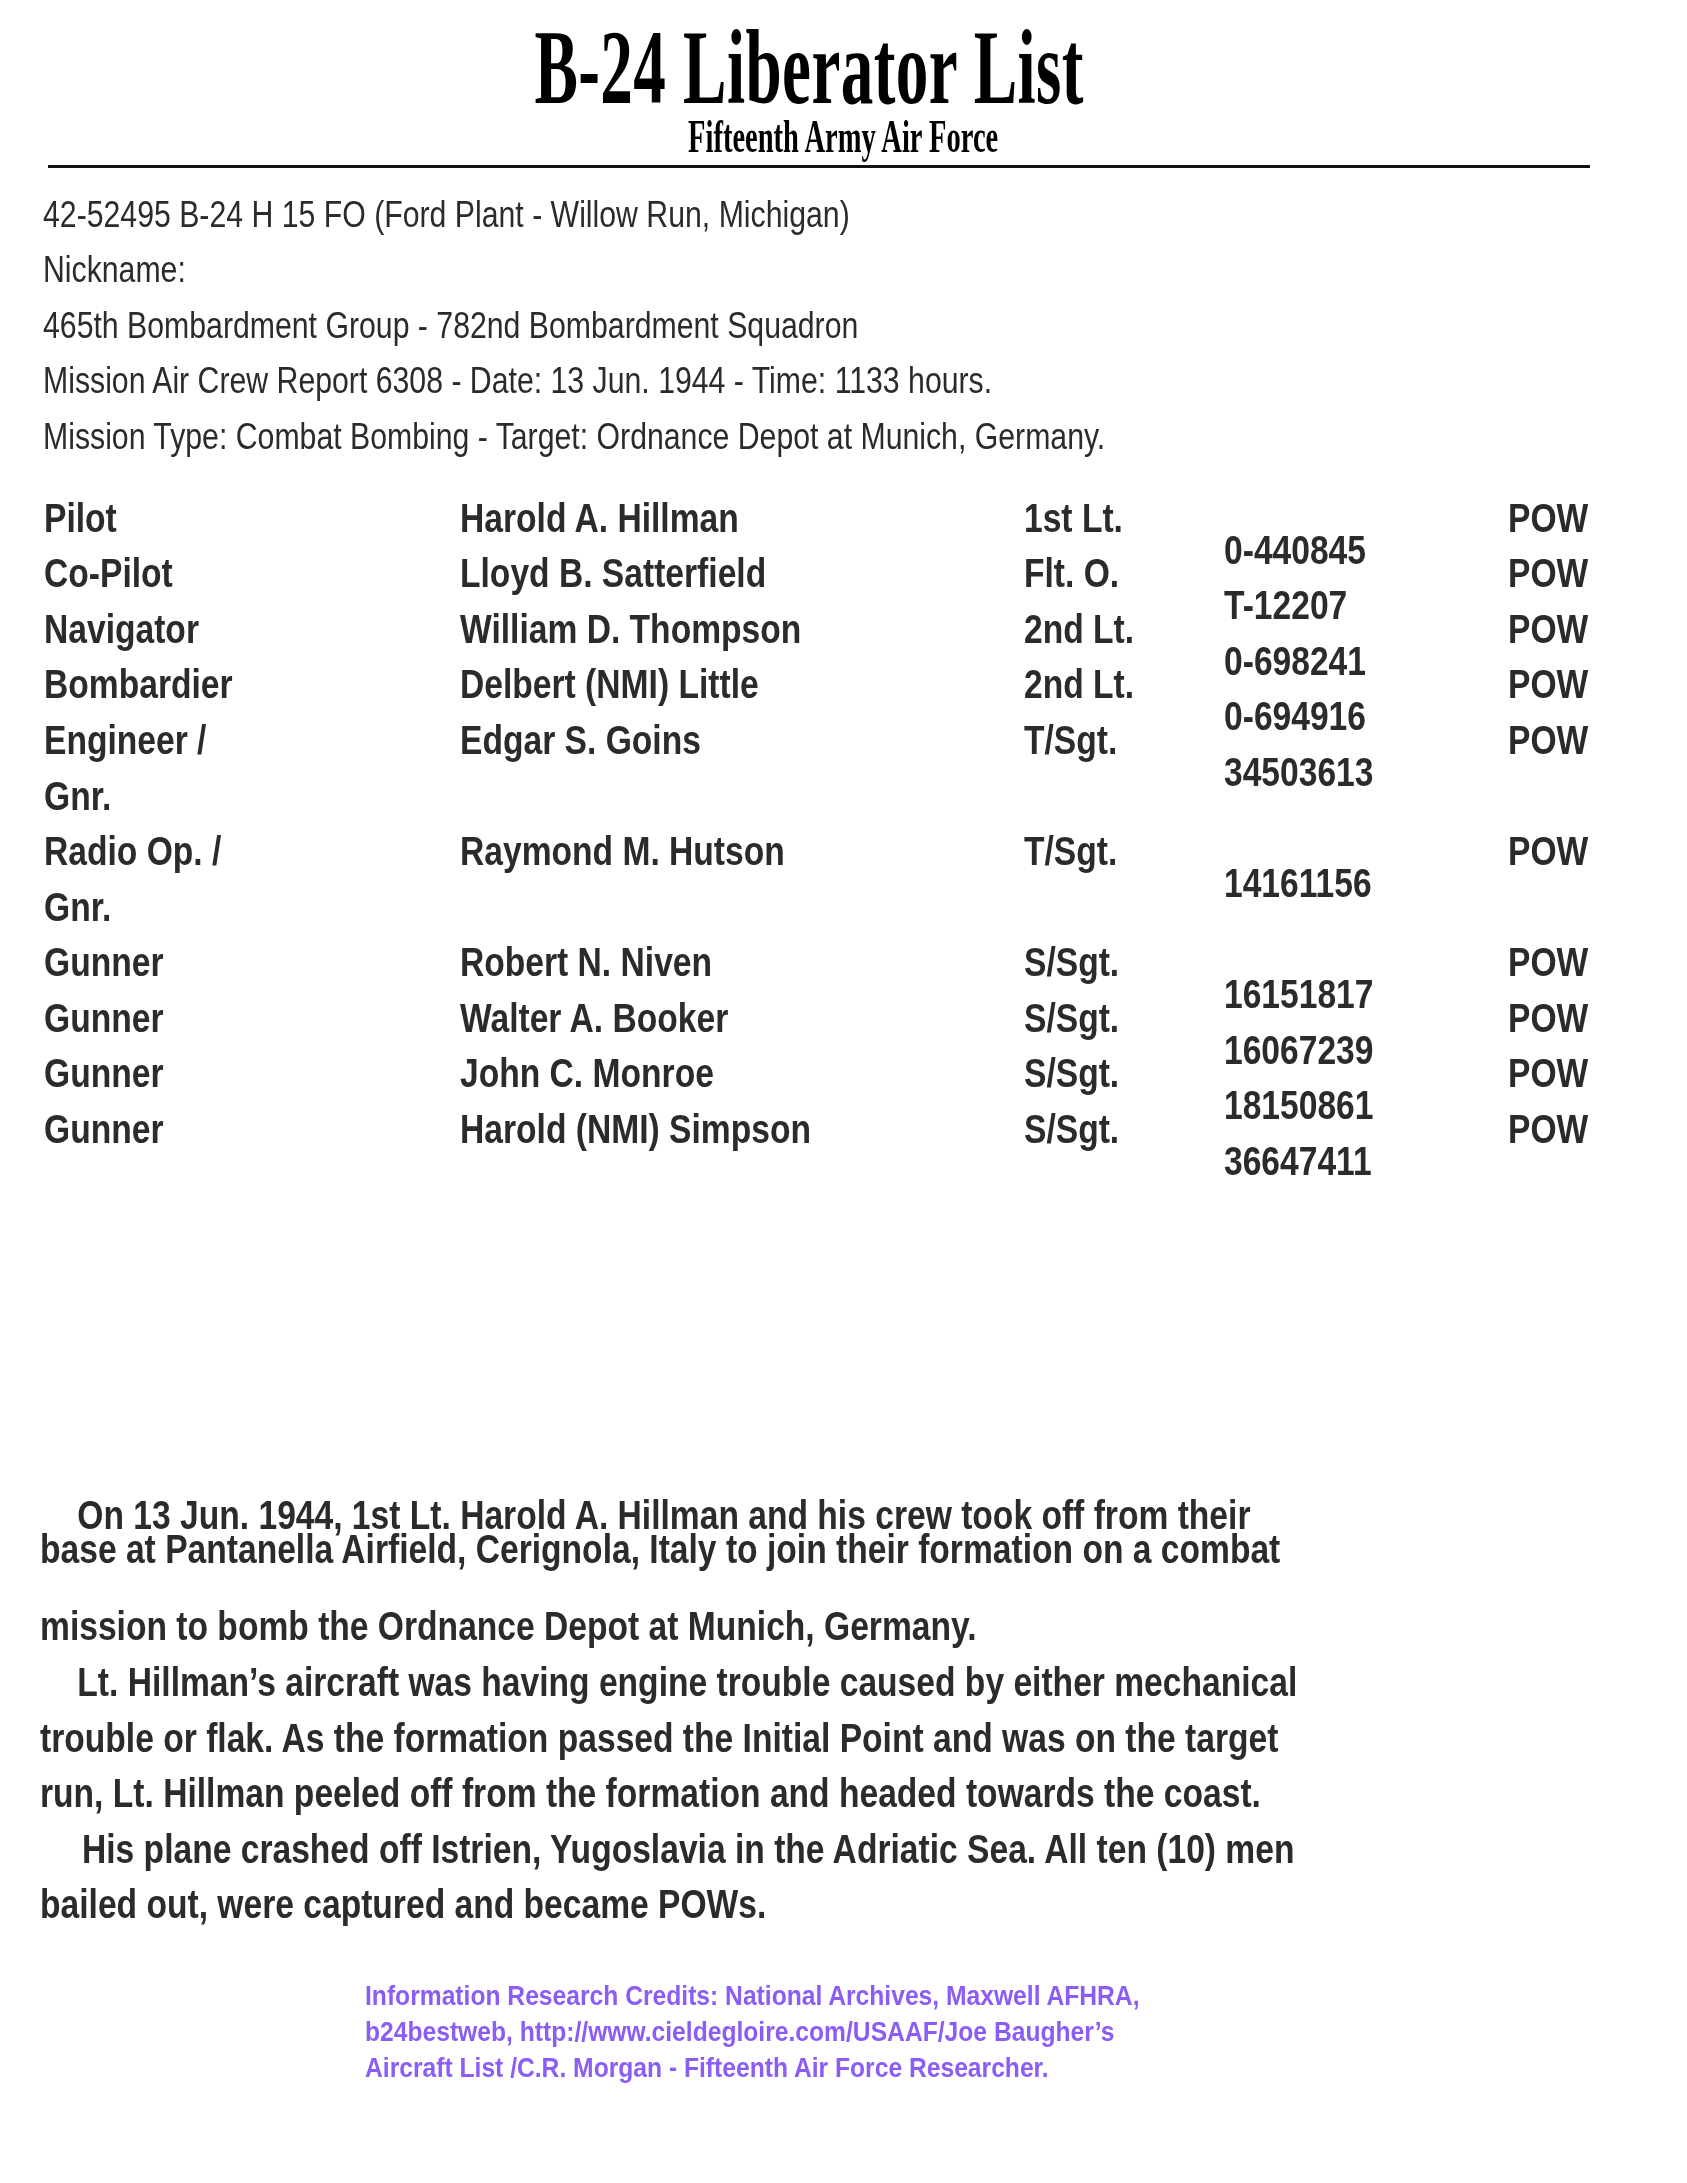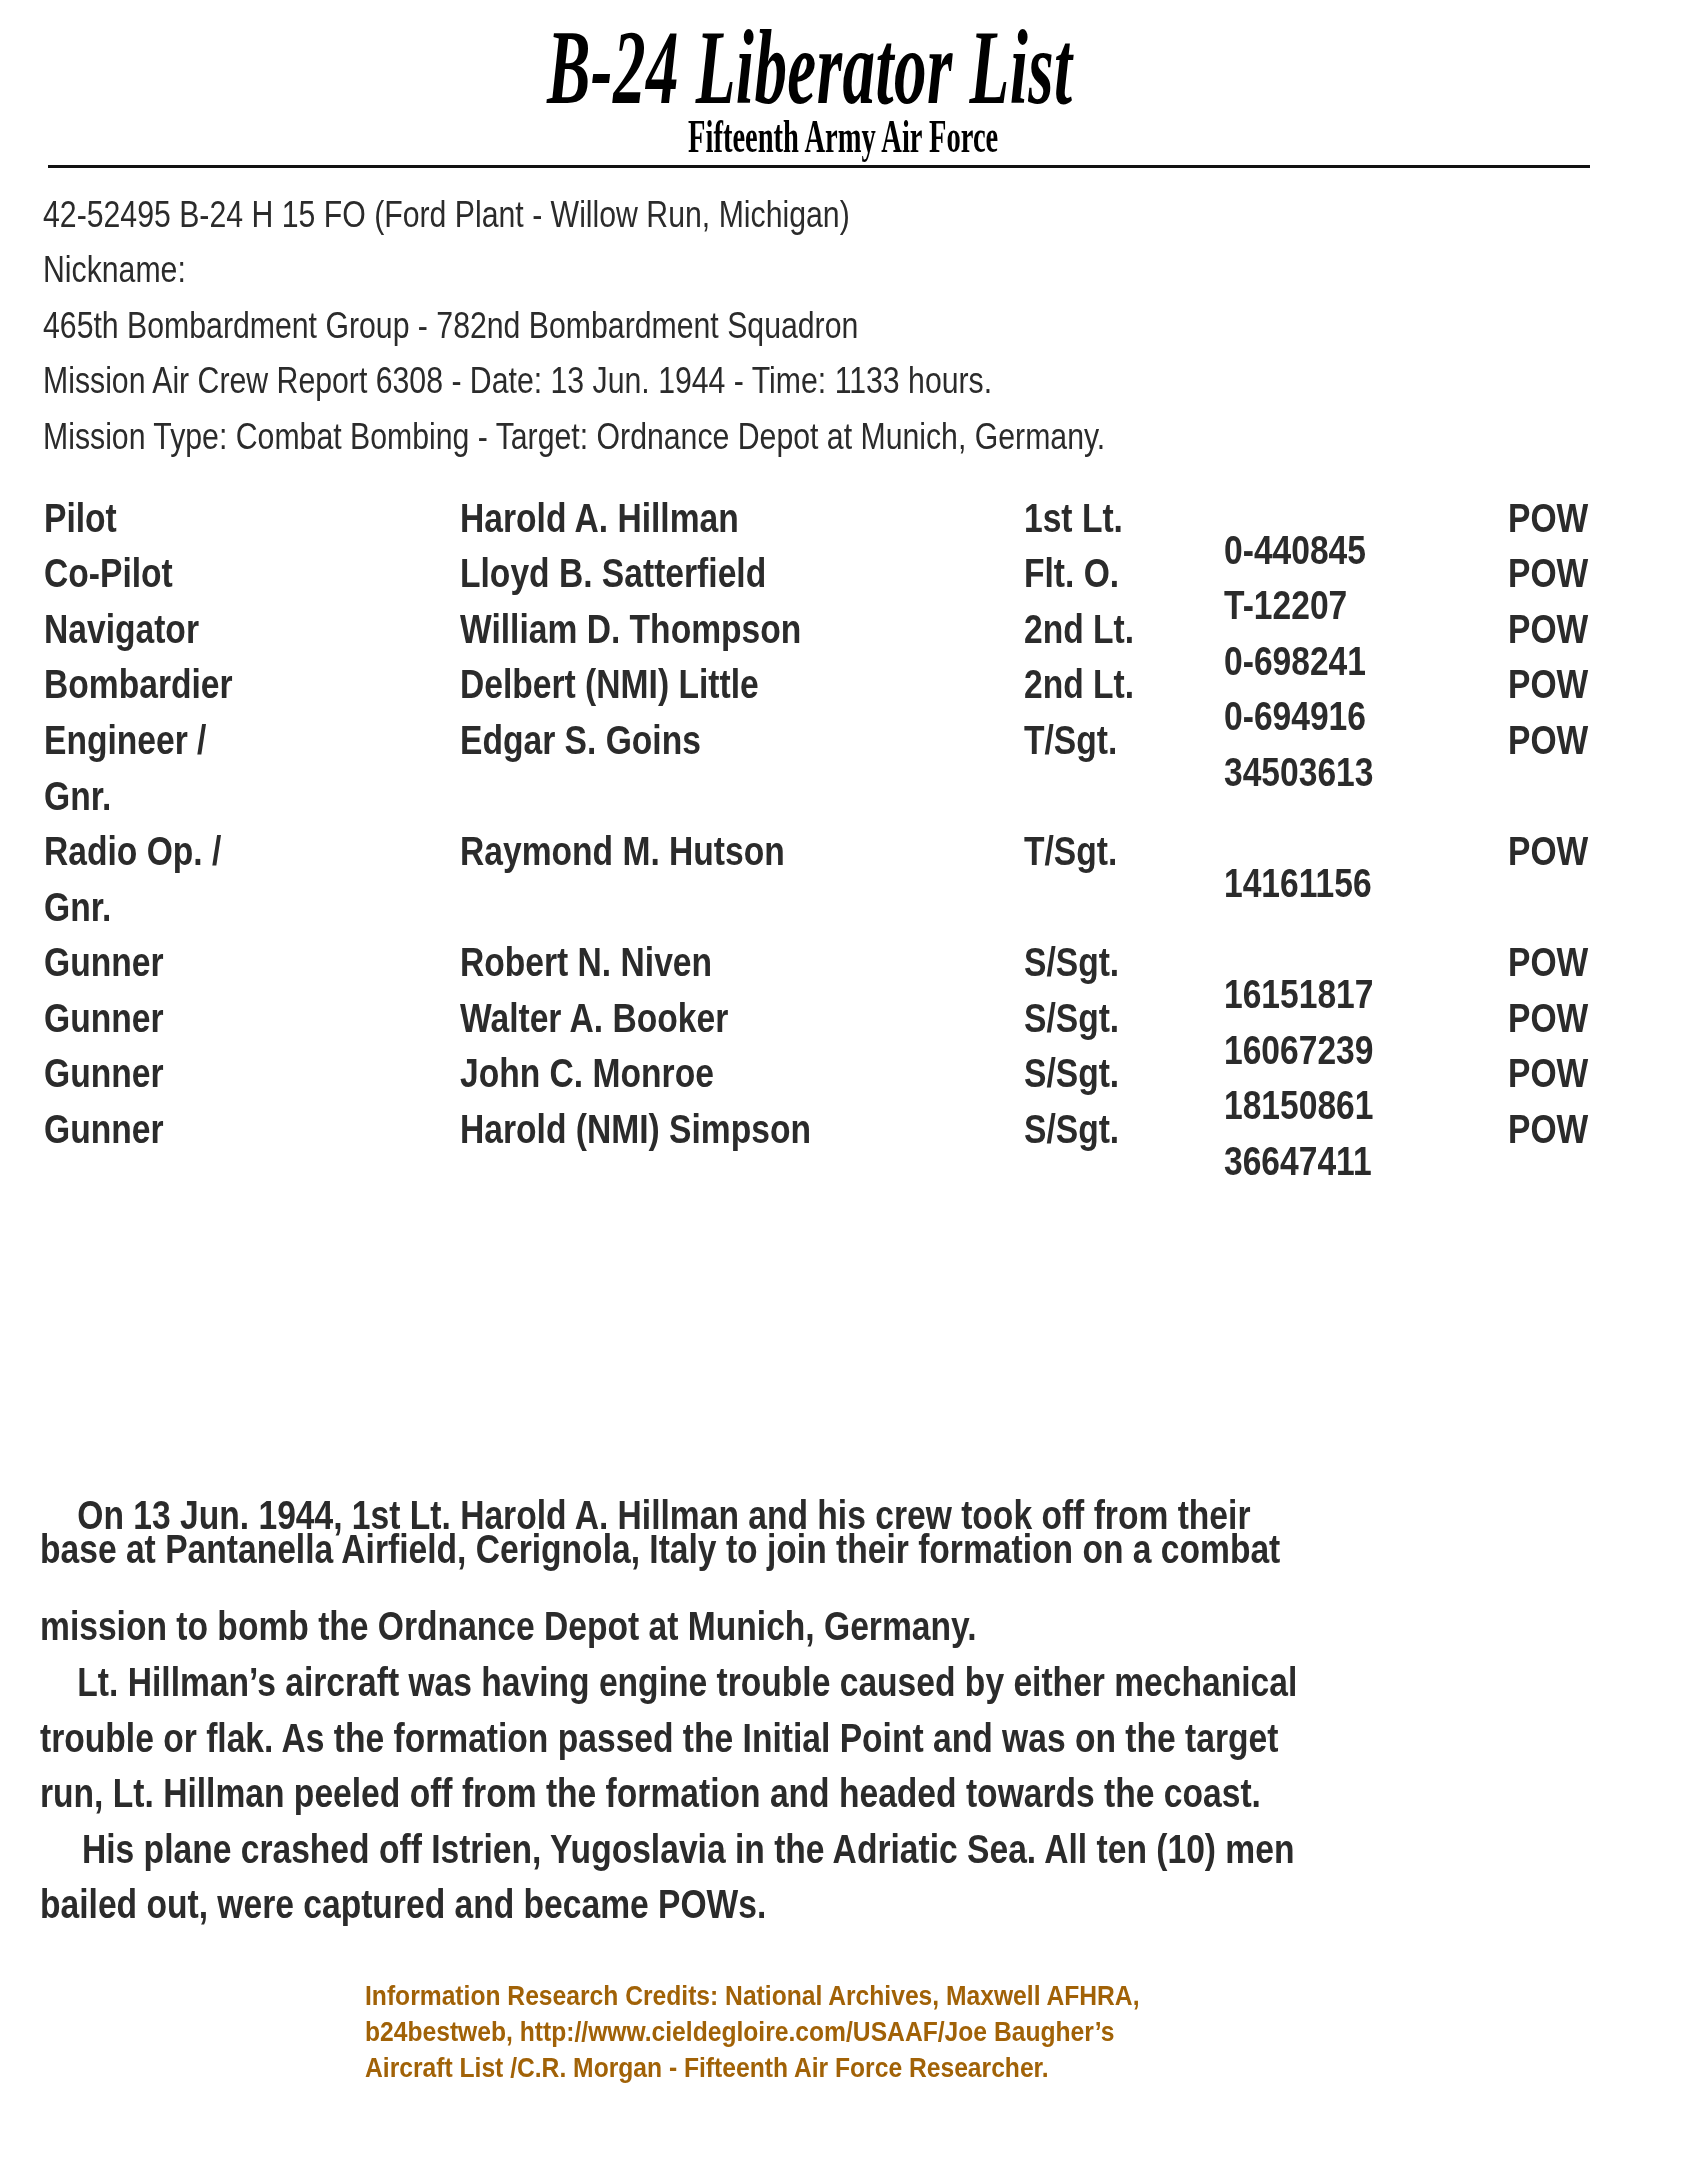--- a/index.html
+++ b/index.html
@@ -1,40 +1,40 @@
 <!DOCTYPE html>
 <html style="font-size:10.6px"><head>
 <meta charset="utf-8">
 <style>
   html, body { margin: 0; padding: 0; background: #ffffff; }
   body { width: 1687px; height: 2183px; position: relative; overflow: hidden; color: #2b2b2b; font-family: "Liberation Sans", sans-serif; }
   .abs { position: absolute; white-space: nowrap; }
   .cond { transform-origin: left top; transform: scaleX(0.86); display: inline-block; }
 
-  #title { left: 0; width: 1619px; top: 14.6px; text-align: center; font-style: italic; }
+  #title { left: 0; width: 1619px; top: 14.6px; text-align: center; }
   #title span { display: inline-block; font-family: "Liberation Serif", serif; font-weight: 700; font-size: 105px; line-height: 106px; color: #000; transform: scaleX(0.62); transform-origin: center top; letter-spacing: 0.7px; }
   #subtitle { left: 0; width: 1687px; top: 112px; text-align: center; }
   #subtitle span { display: inline-block; font-family: "Liberation Serif", serif; font-weight: 700; font-size: 46px; line-height: 49px; color: #000; transform: scaleX(0.62); transform-origin: center top; }
   #rule { position: absolute; left: 48px; width: 1542px; top: 165px; height: 3.3px; background: #111; }
 
   .info { left: 43px; font-weight: 400; font-size: 36px; line-height: 56px; }
   .info .cond { transform: scaleX(0.84); }
 
   .cell { font-weight: 700; font-size: 40px; line-height: 56px; }
   .cell .cond { transform: scaleX(0.84); }
   .c-role { left: 44px; }
   .c-name { left: 460px; }
   .c-rank { left: 1024px; }
   .c-serial { left: 1224px; top: 4px; margin-top: 28px; }
   .c-status { left: 1508px; }
 
   .narr { left: 40px; font-weight: 700; font-size: 40px; line-height: 56px; }
   .narr .cond { transform: scaleX(0.84); }
 
-  .credit { left: 365px; font-weight: 700; font-size: 28px; line-height: 36px; color: #a16207; }
+  .credit { left: 365px; font-weight: 700; font-size: 28px; line-height: 36px; color: #8b5cf6; }
   .credit .cond { transform: scaleX(0.88); }
 </style>
 </head>
 <body>
 
 <div id="title" class="abs">
   <span>B-24 Liberator List</span>
 </div>
 <div id="subtitle" class="abs">
   <span>Fifteenth Army Air Force</span>

